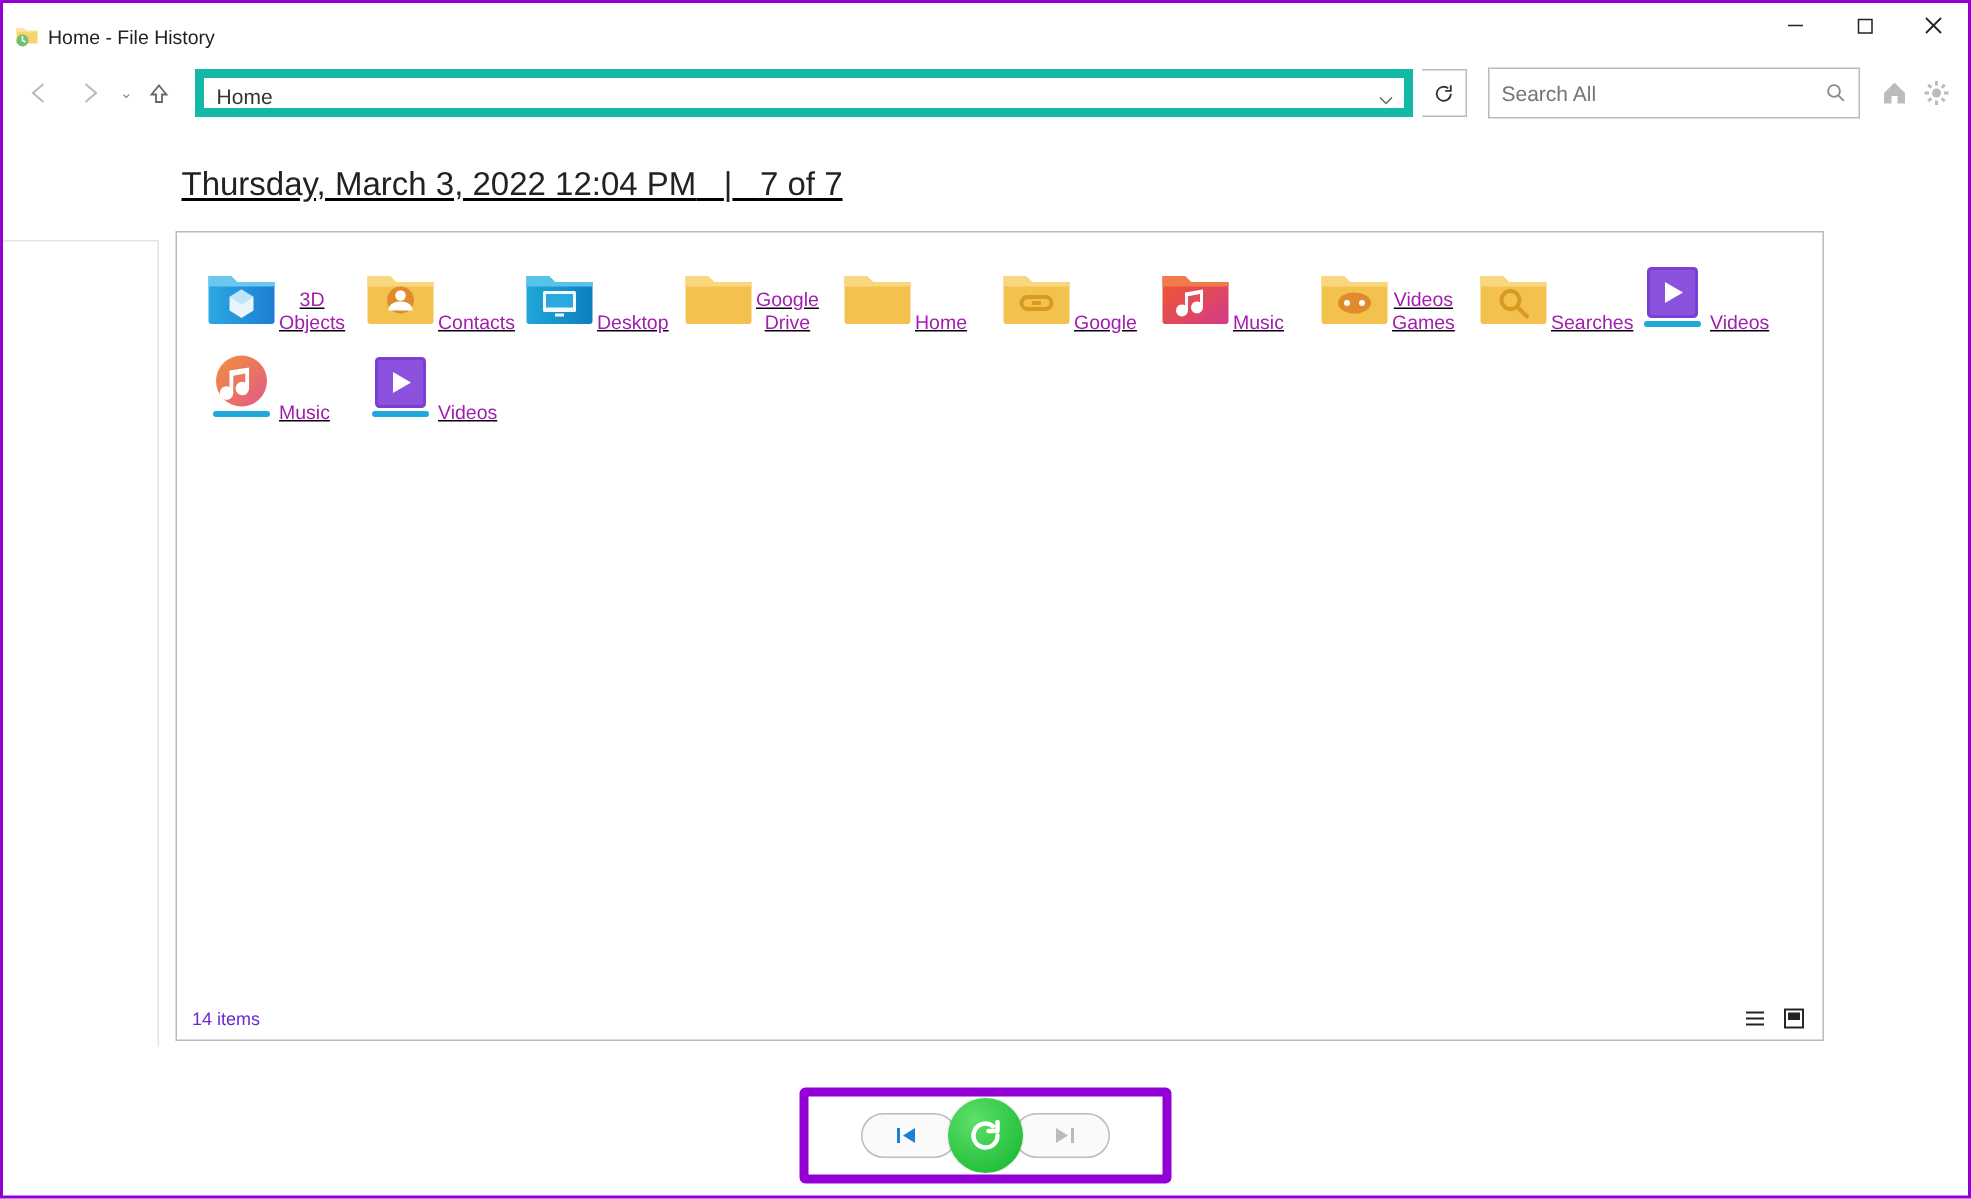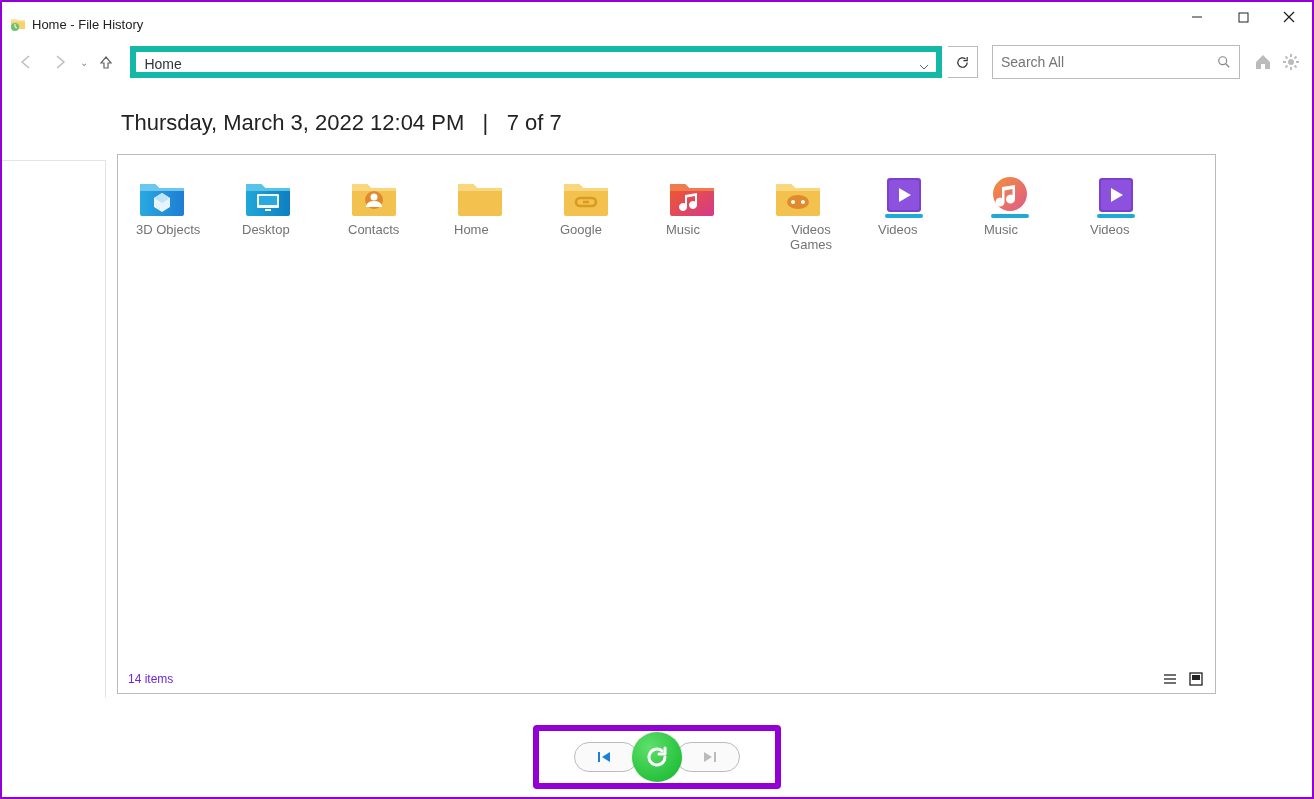--- a/index.html
+++ b/index.html
@@ -90,20 +90,21 @@
   .side-spacer {
     width: 104px;
     border-right:1px solid #e5e5e5;
     border-top:1px solid #e5e5e5;
     height: 86%;
     margin-top: 68px;
   }
   .main-col {
     flex:1;
     padding: 18px 0 0 11px;
+    text-decoration: underline;
   }
   .date-line {
     font-size: 22px;
     color:#222;
     padding-left: 4px;
     margin-bottom: 18px;
     font-weight: 400;
   }
   .filepane {
     border:1px solid #bbb;
@@ -112,24 +113,24 @@
     position:relative;
     padding: 20px 8px 0 18px;
   }
   .grid {
     display:flex; flex-wrap:wrap;
     gap: 12px 28px;
     align-content: flex-start;
   }
   .item {
     width: 78px;
-    display:flex; flex-direction:column; align-items:flex-start;
+    display:flex; flex-direction:row; align-items:flex-end;
     text-align:center;
     font-size: 13px;
-    color:#737373;
+    color:#a21caf;
   }
   .item .iconbox {
     width: 52px; height: 44px;
     display:flex; align-items:center; justify-content:center;
     margin-bottom: 4px;
   }
   .item .lbl { line-height: 1.15; }
   .statusbar {
     position:absolute; left:0; right:0; bottom:0;
     height: 28px;
@@ -295,46 +296,55 @@
                   <path fill="#fff" opacity="0.9" d="M0 -9 L8 -4 L8 5 L0 10 L-8 5 L-8 -4 Z"></path>
                   <path fill="#bde4f7" d="M0 -9 L8 -4 L0 1 L-8 -4 Z"></path>
                 </g>
               </svg>
             </div>
     <div class="lbl">3D Objects</div>
           </div>
           <div class="item">
             <div class="iconbox">
               <svg width="50" height="42" viewBox="0 0 50 42">
+    <path fill="#f2c14e" d="M3 8h15l4 4h25v26a2 2 0 0 1-2 2H5a2 2 0 0 1-2-2z"></path>
+    <path fill="#f8d77e" d="M3 8h15l4 4h25v3H3z"></path>
+    <circle cx="25" cy="24" r="9" fill="#e08a2d"></circle>
+                <circle cx="25" cy="21" r="3.5" fill="#fff"></circle>
+                <path fill="#fff" d="M17 30c1-4 5-5 8-5s7 1 8 5v1H17z"></path>
+              </svg>
+            </div>
+    <div class="lbl">Contacts</div>
+          </div>
+          <div class="item">
+            <div class="iconbox">
+              <svg width="50" height="42" viewBox="0 0 50 42">
       <defs>
                   <linearGradient id="gdk" x1="0" x2="1">
                     <stop offset="0" stop-color="#1fa8d8"></stop>
                     <stop offset="1" stop-color="#0e7fc0"></stop>
                   </linearGradient>
                 </defs>
       <path fill="url(#gdk)" d="M3 8h15l4 4h25v26a2 2 0 0 1-2 2H5a2 2 0 0 1-2-2z"></path>
       <path fill="#58c3e8" d="M3 8h15l4 4h25v3H3z"></path>
       <rect x="14" y="18" width="22" height="14" rx="1" fill="#fff" opacity="0.95"></rect>
                 <rect x="16" y="20" width="18" height="9" fill="#2aa9e0"></rect>
                 <rect x="22" y="33" width="6" height="2" fill="#fff"></rect>
               </svg>
             </div>
     <div class="lbl">Desktop</div>
           </div>
           <div class="item">
             <div class="iconbox">
               <svg width="50" height="42" viewBox="0 0 50 42">
     <path fill="#f2c14e" d="M3 8h15l4 4h25v26a2 2 0 0 1-2 2H5a2 2 0 0 1-2-2z"></path>
     <path fill="#f8d77e" d="M3 8h15l4 4h25v3H3z"></path>
-    <circle cx="25" cy="24" r="9" fill="#e08a2d"></circle>
-                <circle cx="25" cy="21" r="3.5" fill="#fff"></circle>
-                <path fill="#fff" d="M17 30c1-4 5-5 8-5s7 1 8 5v1H17z"></path>
-              </svg>
-            </div>
-    <div class="lbl">Contacts</div>
+    </svg>
+            </div>
+    <div class="lbl">Google Drive</div>
           </div>
           <div class="item">
             <div class="iconbox">
               <svg width="50" height="42" viewBox="0 0 50 42">
     <path fill="#f2c14e" d="M3 8h15l4 4h25v26a2 2 0 0 1-2 2H5a2 2 0 0 1-2-2z"></path>
     <path fill="#f8d77e" d="M3 8h15l4 4h25v3H3z"></path>
     </svg>
             </div>
     <div class="lbl">Home</div>
           </div>
@@ -371,20 +381,31 @@
             <div class="iconbox">
               <svg width="50" height="42" viewBox="0 0 50 42">
     <path fill="#f2c14e" d="M3 8h15l4 4h25v26a2 2 0 0 1-2 2H5a2 2 0 0 1-2-2z"></path>
     <path fill="#f8d77e" d="M3 8h15l4 4h25v3H3z"></path>
     <ellipse cx="25" cy="26" rx="11" ry="7" fill="#e08a2d"></ellipse>
                 <circle cx="20" cy="26" r="2" fill="#fff"></circle>
                 <circle cx="30" cy="26" r="2" fill="#fff"></circle>
               </svg>
             </div>
     <div class="lbl">Videos Games</div>
+          </div>
+          <div class="item">
+            <div class="iconbox">
+              <svg width="50" height="42" viewBox="0 0 50 42">
+    <path fill="#f2c14e" d="M3 8h15l4 4h25v26a2 2 0 0 1-2 2H5a2 2 0 0 1-2-2z"></path>
+    <path fill="#f8d77e" d="M3 8h15l4 4h25v3H3z"></path>
+    <circle cx="23" cy="24" r="6" fill="none" stroke="#d99a22" stroke-width="2.6"></circle>
+                <line x1="28" y1="29" x2="34" y2="35" stroke="#d99a22" stroke-width="2.6" stroke-linecap="round"></line>
+              </svg>
+            </div>
+    <div class="lbl">Searches</div>
           </div>
           <div class="item">
             <div class="iconbox">
               <svg width="50" height="46" viewBox="0 0 50 46">
       <rect x="8" y="4" width="34" height="34" rx="3" fill="#7b3fd1"></rect>
       <rect x="10" y="6" width="30" height="30" rx="2" fill="#8d52dd"></rect>
       <path fill="#fff" d="M20 14v14l12-7z"></path>
       <rect x="6" y="40" width="38" height="4" rx="2" fill="#1fa8d8"></rect>
               </svg>
             </div>

